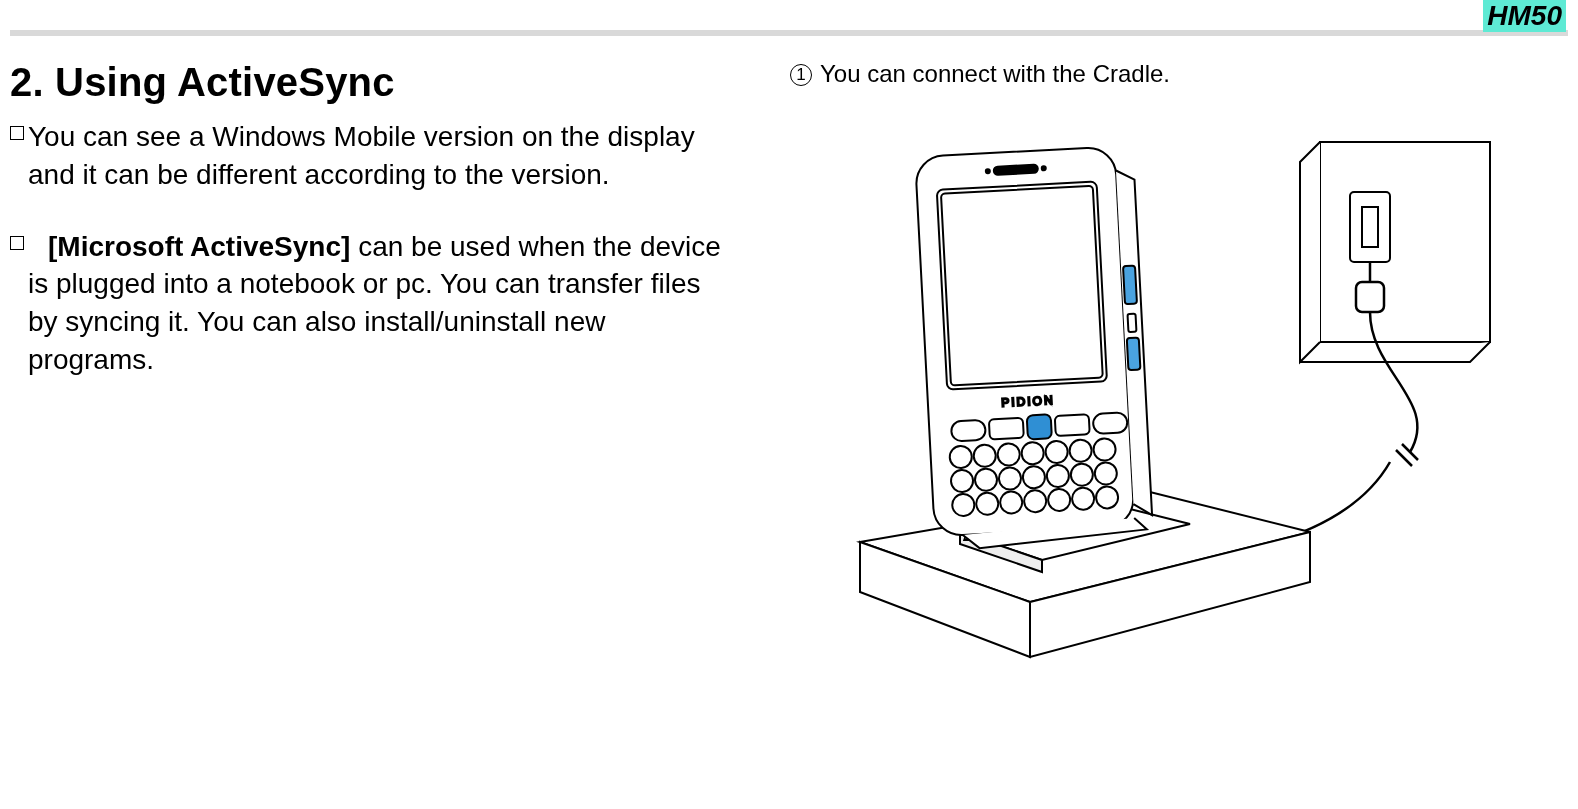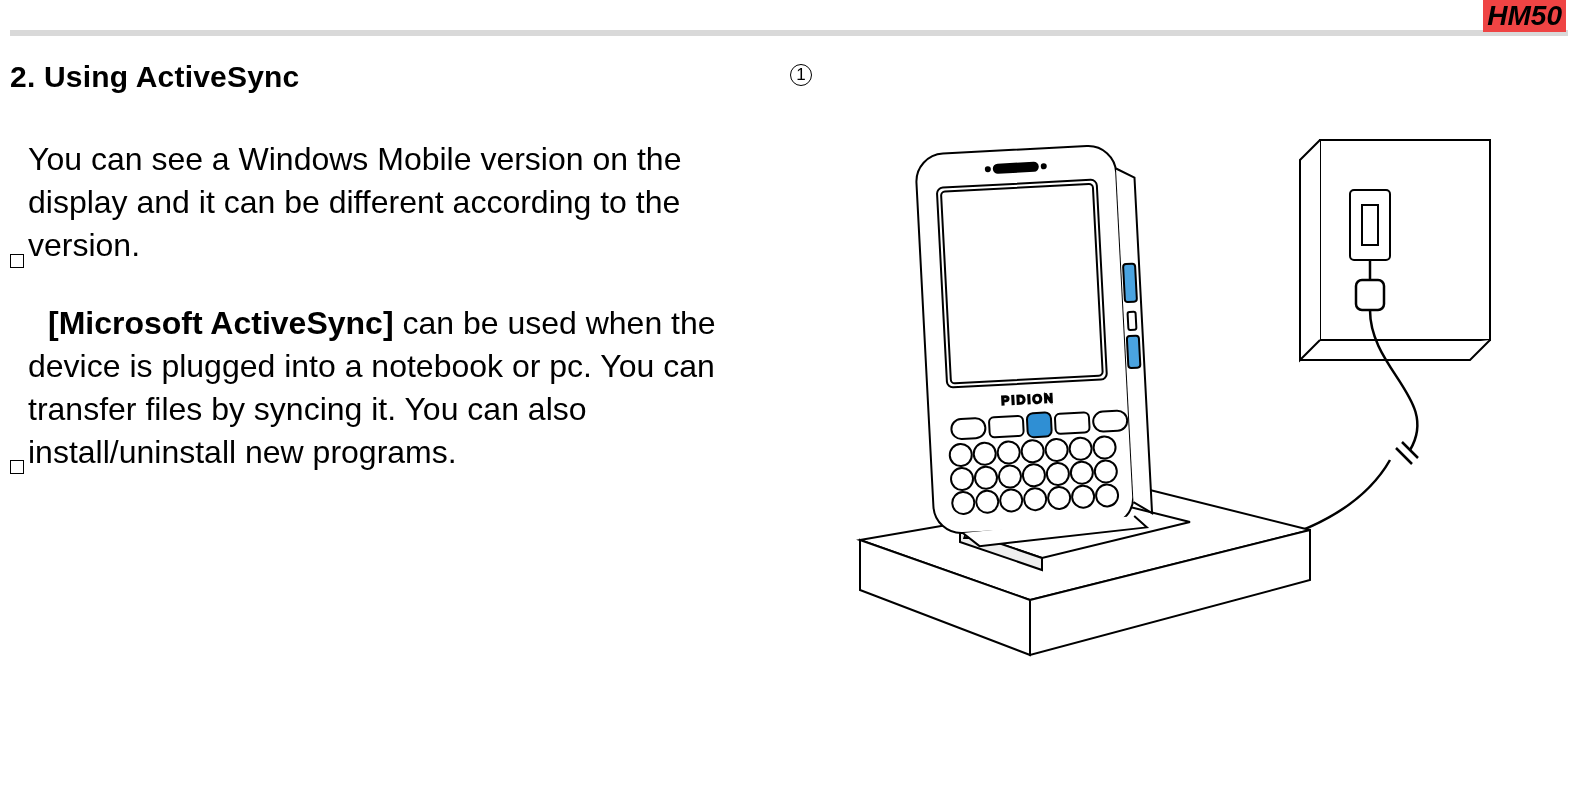--- a/index.html
+++ b/index.html
@@ -25,50 +25,50 @@
       background: #d9d9d9;
     }
     .header-title {
       position: absolute;
       top: 0px;
       right: 12px;
       font-size: 28px;
       font-weight: 700;
       font-style: italic;
       color: #000000;
-      background: #ef4444;
+      background: #5eead4;
       padding: 0 4px;
       z-index: 2;
     }
     .content {
       position: absolute;
       top: 60px;
       left: 10px;
       right: 10px;
       display: flex;
       gap: 60px;
     }
     .left-col {
       flex: 0 0 720px;
     }
     .right-col {
       flex: 1;
     }
     .section-heading {
-      font-size: 30px;
+      font-size: 40px;
       font-weight: 700;
-      margin-bottom: 44px;
+      margin-bottom: 13px;
       letter-spacing: 0.2px;
     }
     .para {
-      font-size: 32px;
+      font-size: 28px;
       line-height: 1.35;
       margin-bottom: 34px;
       display: flex;
-      align-items: flex-end;
+      align-items: flex-start;
     }
     .bullet-box {
       display: inline-block;
       width: 14px;
       height: 14px;
       border: 1.5px solid #000;
       margin-top: 8px;
       margin-right: 4px;
       flex: 0 0 auto;
     }
@@ -128,20 +128,21 @@
       <span class="para-body">
         <span class="bold-inline">[Microsoft ActiveSync]</span><span> can be used when the device is plugged into a notebook or pc. You can transfer files by syncing it. You can also install/uninstall new programs.</span>
       </span>
     </div>
 
   </div>
 
   <div class="right-col">
     <div class="step-line">
       <span class="circled-num">1</span>
+      <span>You can connect with the Cradle.</span>
     </div>
 
     <div class="illustration">
       <svg viewBox="0 0 720 560" xmlns="http://www.w3.org/2000/svg">
 
         <g stroke="#000" stroke-width="2" fill="#fff">
           <path d="M 530 30 L 700 30 L 700 230 L 530 230 Z"></path>
           <path d="M 530 30 L 510 50 L 510 250 L 530 230" fill="#fff"></path>
           <path d="M 510 250 L 680 250 L 700 230" fill="#fff"></path>
 

